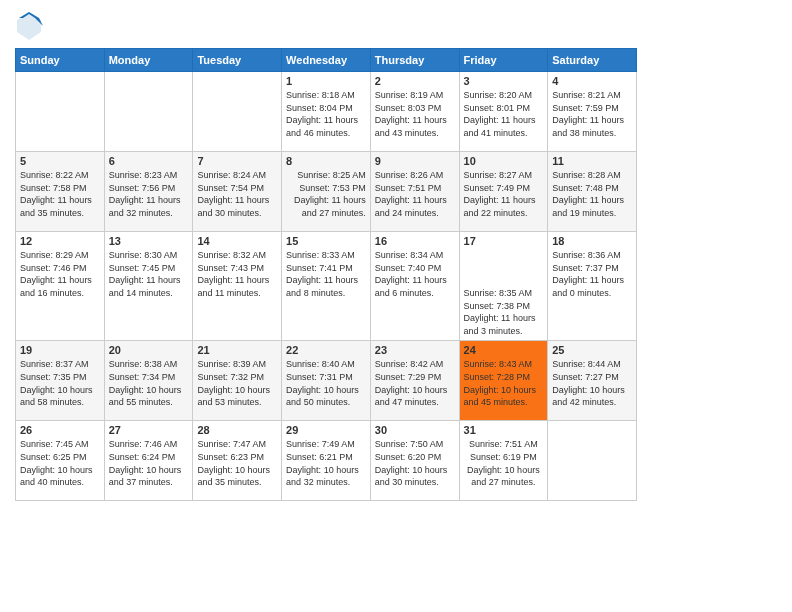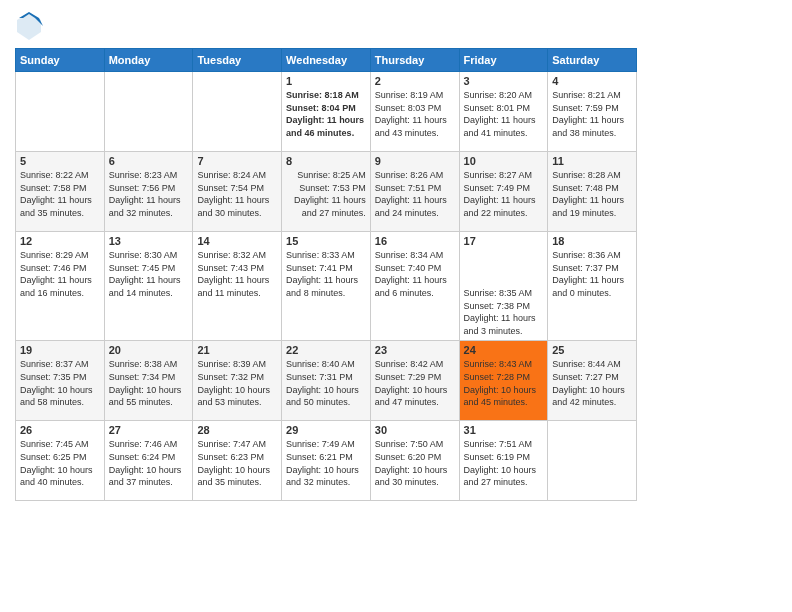--- a/index.html
+++ b/index.html
@@ -127,21 +127,21 @@
           <th>Saturday</th>
         </tr>
     </thead>
     <tbody id="calendar-body">
     <tr>
           <td style="background-color: rgb(255, 255, 255);"></td>
           <td style="background-color: rgb(255, 255, 255);"></td>
           <td style="background-color: rgb(255, 255, 255);"></td>
           <td style="background-color: rgb(255, 255, 255);">
             <div class="day-num">1</div>
-            <div class="cell-text" style="white-space: pre-line; font-weight: bold;">Sunrise: 8:18 AM
+            <div class="cell-text" style="white-space: pre-line;">Sunrise: 8:18 AM
 Sunset: 8:04 PM
 Daylight: 11 hours and 46 minutes.</div>
           </td>
           <td style="background-color: rgb(255, 255, 255);">
             <div class="day-num">2</div>
             <div class="cell-text" style="white-space: pre-line;">Sunrise: 8:19 AM
 Sunset: 8:03 PM
 Daylight: 11 hours and 43 minutes.</div>
           </td>
           <td style="background-color: rgb(255, 255, 255);">
@@ -315,21 +315,21 @@
 Daylight: 10 hours and 32 minutes.</div>
           </td>
           <td style="background-color: rgb(255, 255, 255);">
             <div class="day-num">30</div>
             <div class="cell-text" style="white-space: pre-line;">Sunrise: 7:50 AM
 Sunset: 6:20 PM
 Daylight: 10 hours and 30 minutes.</div>
           </td>
           <td style="background-color: rgb(255, 255, 255);">
             <div class="day-num">31</div>
-            <div class="cell-text" style="white-space: pre-line;">Sunrise: 7:51 AM
+            <div class="cell-text" style="white-space: pre-line; text-align: center;">Sunrise: 7:51 AM
 Sunset: 6:19 PM
 Daylight: 10 hours and 27 minutes.</div>
           </td>
           <td style="background-color: rgb(255, 255, 255);"></td>
         </tr>
       </tbody>
   </table>
 </div>
 
 </body></html>

